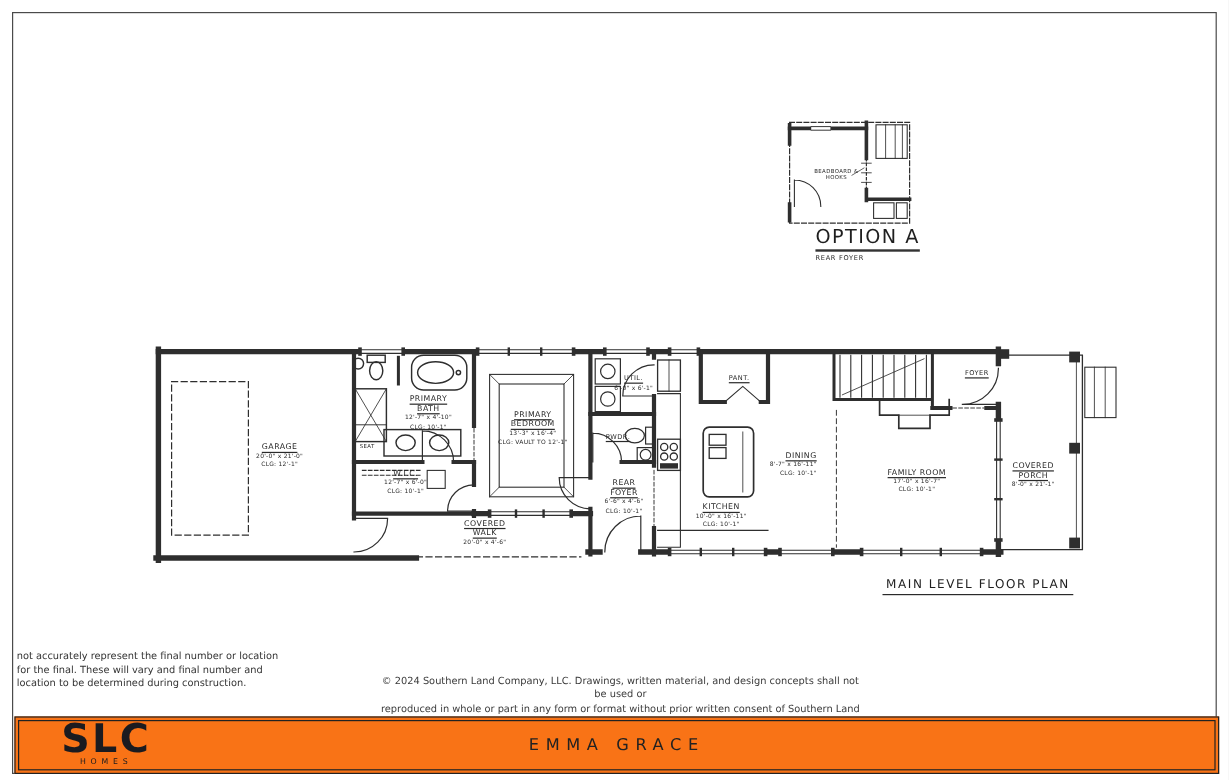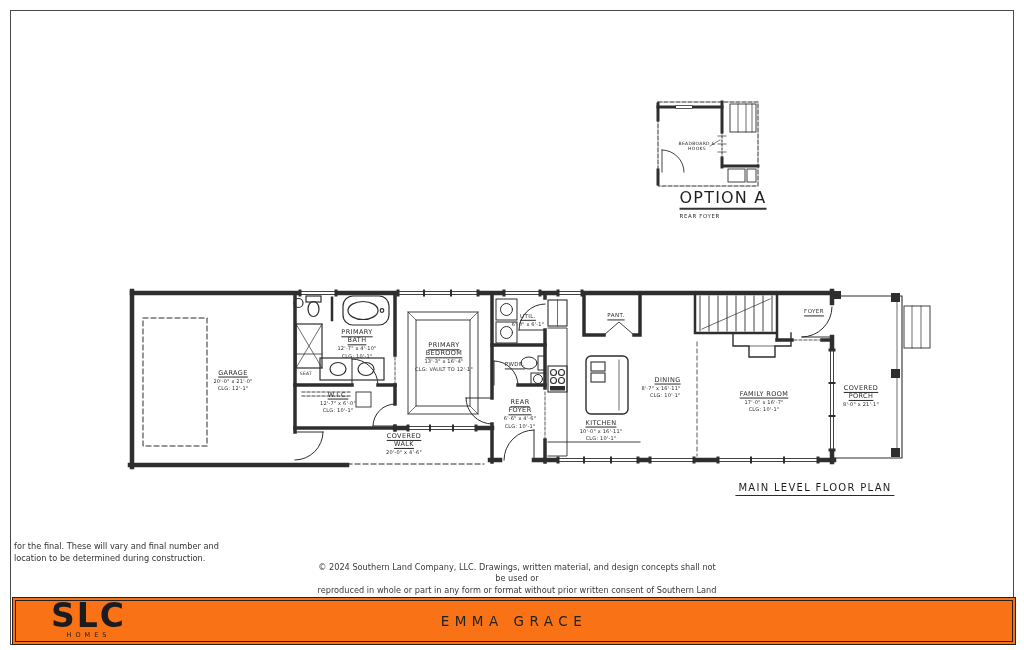--- a/index.html
+++ b/index.html
@@ -311,20 +311,21 @@
 
   <div class="xs-label wrap" style="left:697px;top:146px;width:42px;">BEADBOARD &amp; HOOKS</div>
   <div class="option-block">
     <div class="option-title">OPTION A</div>
     <div class="option-sub">REAR FOYER</div>
   </div>
 
   <div class="plan-title">MAIN LEVEL FLOOR PLAN</div>
 
   <div class="disclaimer">
+    <div>not accurately represent the final number or location</div>
     <div>for the final.  These will vary and final number and</div>
     <div>location to be determined during construction.</div>
   </div>
 
   <div class="copyright">
     <div>© 2024 Southern Land Company, LLC. Drawings, written material, and design concepts shall not be used or</div>
     <div>reproduced in whole or part in any form or format without prior written consent of Southern Land Company, LLC.</div>
   </div>
 
   <div class="title-block">

